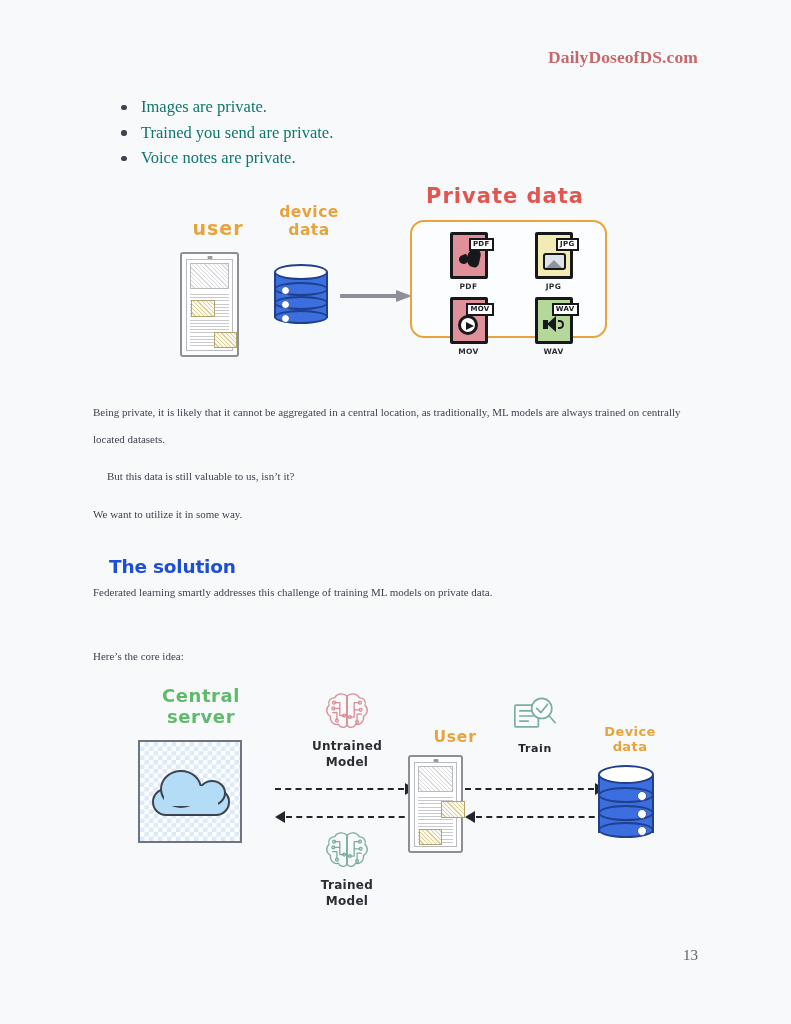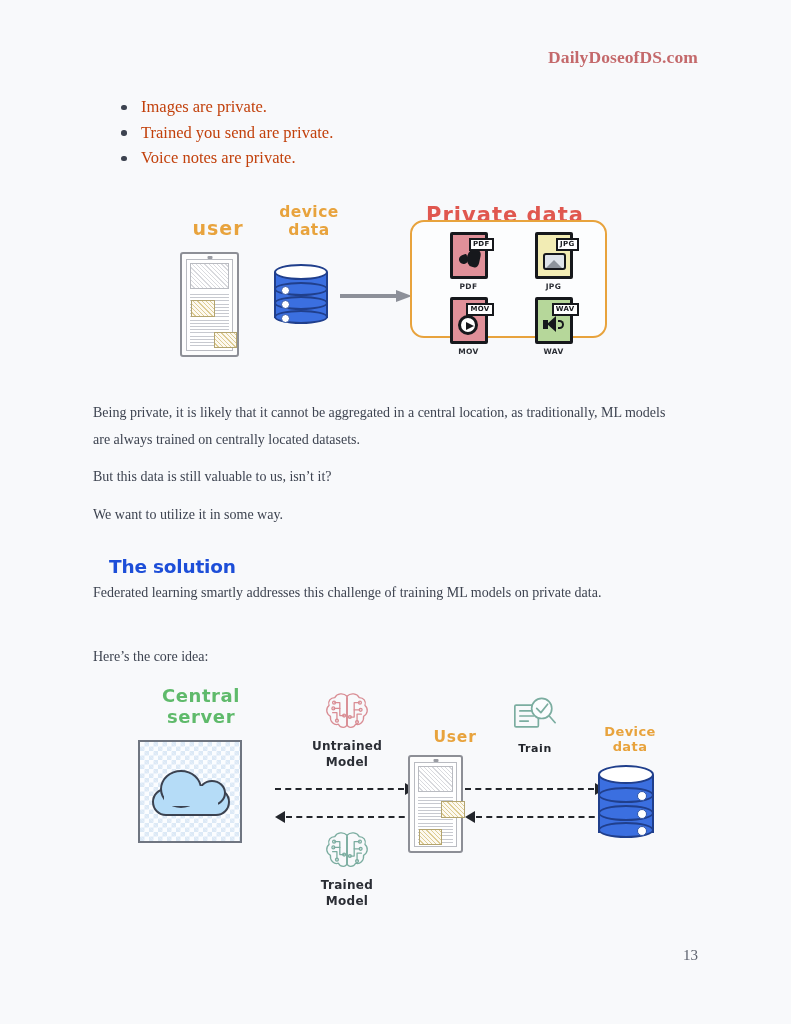--- a/index.html
+++ b/index.html
@@ -36,43 +36,43 @@
     left: 113px;
     margin: 0;
     padding: 0;
     list-style: none;
   }
   .bullets li {
     position: relative;
     padding-left: 28px;
     font-size: 16.5px;
     line-height: 25.5px;
-    color: #c2410c;
+    color: #0f766e;
   }
   .bullets li::before {
     content: "";
     position: absolute;
     left: 8px;
     top: 10.5px;
     width: 5.5px;
     height: 5.5px;
     border-radius: 50%;
     background: #3d4350;
   }
   p.body-text {
     position: absolute;
     left: 93px;
     width: 590px;
     margin: 0;
-    font-size: 14px;
+    font-size: 11px;
     line-height: 27px;
     color: #3d4350;
   }
   #para-1 { top: 399px; }
-  #para-2 { top: 463px; }
+  #para-2 { top: 463px; margin-left: 14px; }
   #para-3 { top: 501px; }
   #para-4 { top: 579px; }
   #para-5 { top: 643px; }
   h2.section-heading {
     position: absolute;
     left: 93px;
     top: 540px;
     margin: 16px;
     font-family: "DejaVu Sans", sans-serif;
     font-weight: bold;
@@ -115,21 +115,21 @@
   .label-device-data {
     left: 94px;
     top: 22px;
     width: 90px;
     font-size: 15.5px;
     color: #e8a33d;
     letter-spacing: 0.5px;
   }
   .label-private-data {
     left: 230px;
-    top: 21px;
+    top: 2px;
     width: 210px;
     font-size: 21px;
     color: #e0574f;
     letter-spacing: 1px;
   }
 
   
   .phone {
     position: absolute;
     left: 10px;

